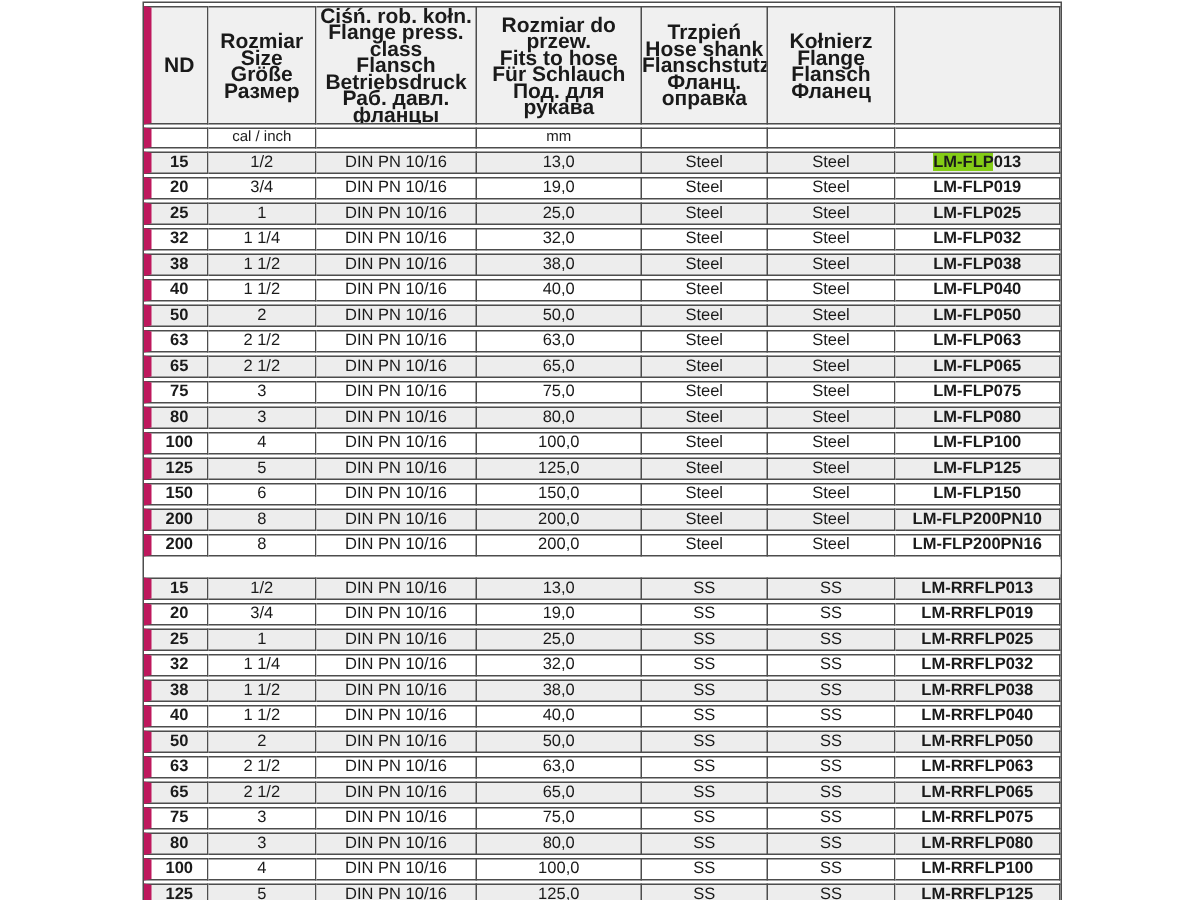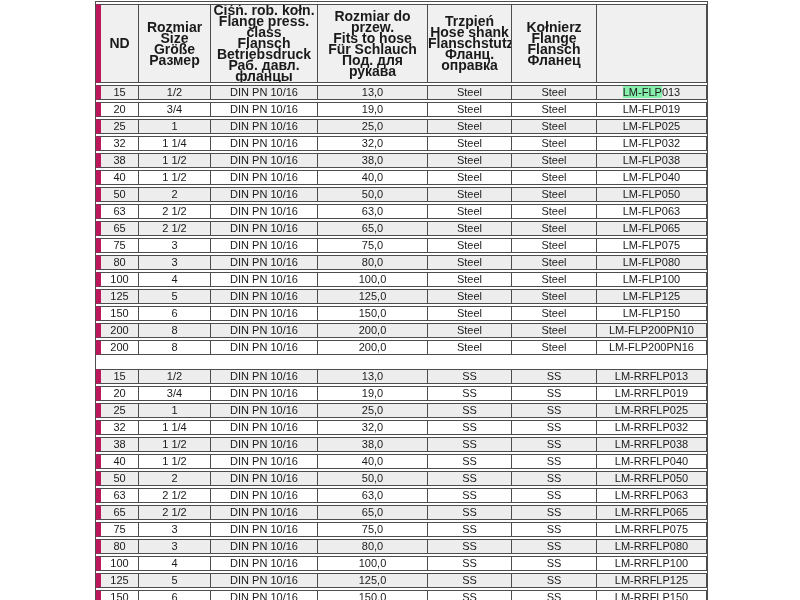--- a/index.html
+++ b/index.html
@@ -60,23 +60,23 @@
   }
   tr.datarow td {
     height: 13px;
     font-size: 11px;
     line-height: 13px;
     background: #ffffff;
     white-space: nowrap;
   }
   tr.datarow.stripe td { background: #ededed; }
   tr.datarow td:first-child,
-  tr.datarow td:last-child { font-weight: normal; }
+  tr.datarow td:last-child { font-weight: bold; }
   .block-gap { height: 10px; background: #ffffff; }
-  .selected { background: #86efac; }
+  .selected { background: #84cc16; }
 </style>
 </head>
 <body>
 
 <div class="page">
   <div class="table-outline">
 
     <table class="catalog">
       <colgroup>
         <col style="width:43px">
@@ -106,20 +106,29 @@
         <th>Trzpień
 Hose shank
 Flanschstutzen
 Фланц. оправка</th>
         <th>Kołnierz
 Flange
 Flansch
 Фланец</th>
         <th></th>
       </tr>
+      <tr class="units">
+        <td></td>
+        <td>cal / inch</td>
+        <td></td>
+        <td>mm</td>
+        <td></td>
+        <td></td>
+        <td></td>
+      </tr>
       </tbody>
         <tbody>
           <tr class="datarow stripe">
             <td>15</td>
             <td>1/2</td>
             <td>DIN PN 10/16</td>
             <td>13,0</td>
             <td>Steel</td>
             <td>Steel</td>
             <td><span class="selected">LM-FLP</span>013</td>

